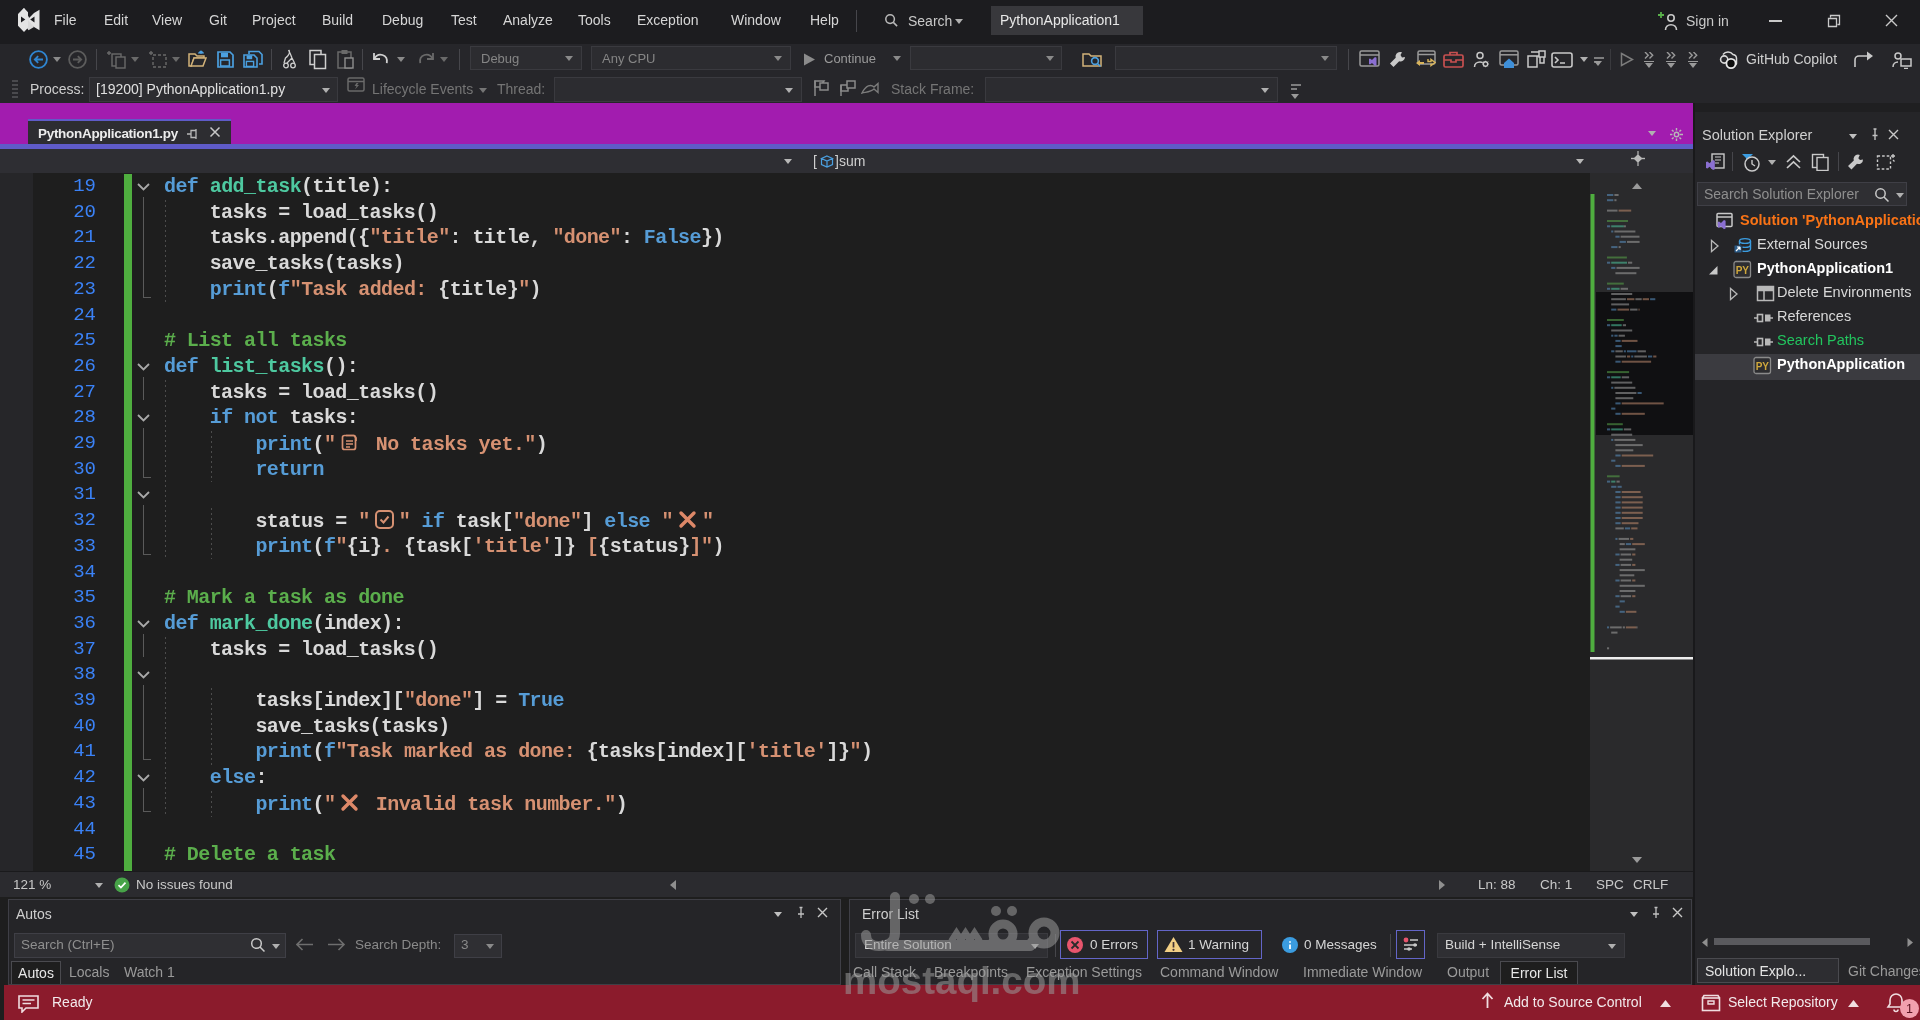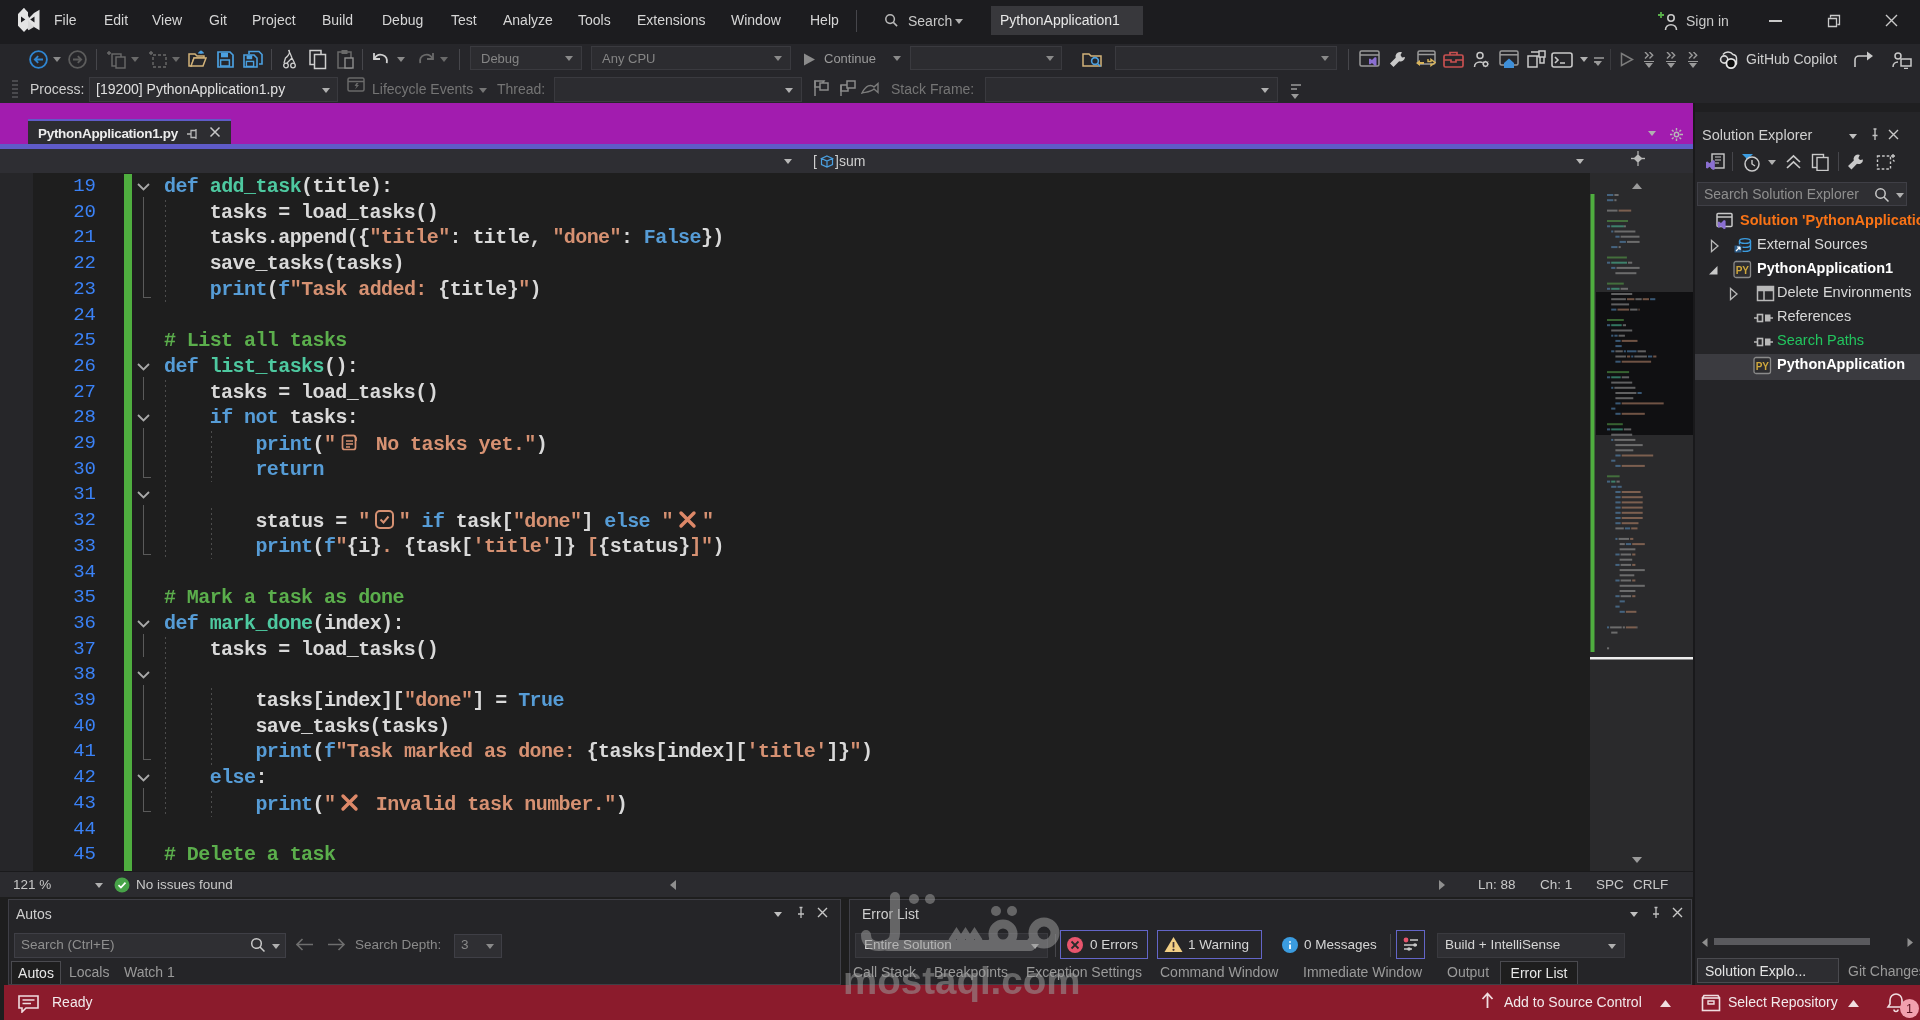--- a/index.html
+++ b/index.html
@@ -56,21 +56,21 @@
 <div class="t menu" style="left:54px">File</div>
 <div class="t menu" style="left:104px">Edit</div>
 <div class="t menu" style="left:152px">View</div>
 <div class="t menu" style="left:209px">Git</div>
 <div class="t menu" style="left:252px">Project</div>
 <div class="t menu" style="left:322px">Build</div>
 <div class="t menu" style="left:382px">Debug</div>
 <div class="t menu" style="left:451px">Test</div>
 <div class="t menu" style="left:503px">Analyze</div>
 <div class="t menu" style="left:578px">Tools</div>
-<div class="t menu" style="left:637px">Extensions</div>
+<div class="t menu" style="left:637px">Exception</div>
 <div class="t menu" style="left:731px">Window</div>
 <div class="t menu" style="left:810px">Help</div>
 <div class="vdiv" style="left:856px;top:10px;height:22px"></div>
 <svg class="icon" style="left:884px;top:13px" width="15" height="15" viewBox="0 0 16 16">
         <circle cx="6.5" cy="6.5" r="4.6" fill="none" stroke="#b9b9b9" stroke-width="1.6"></circle>
         <path d="m10 10 4 4" stroke="#b9b9b9" stroke-width="1.6"></path>
       </svg>
 <div class="t" style="left:908px;top:13px;font-size:14px;color:#c9c9c9">Search</div>
 <div class="caret" style="left:955px;top:19px;border-top-color:#b0b0b0"></div>
 <div class="abs" style="left:991px;top:6px;width:152px;height:29px;background:#38383c"></div>

